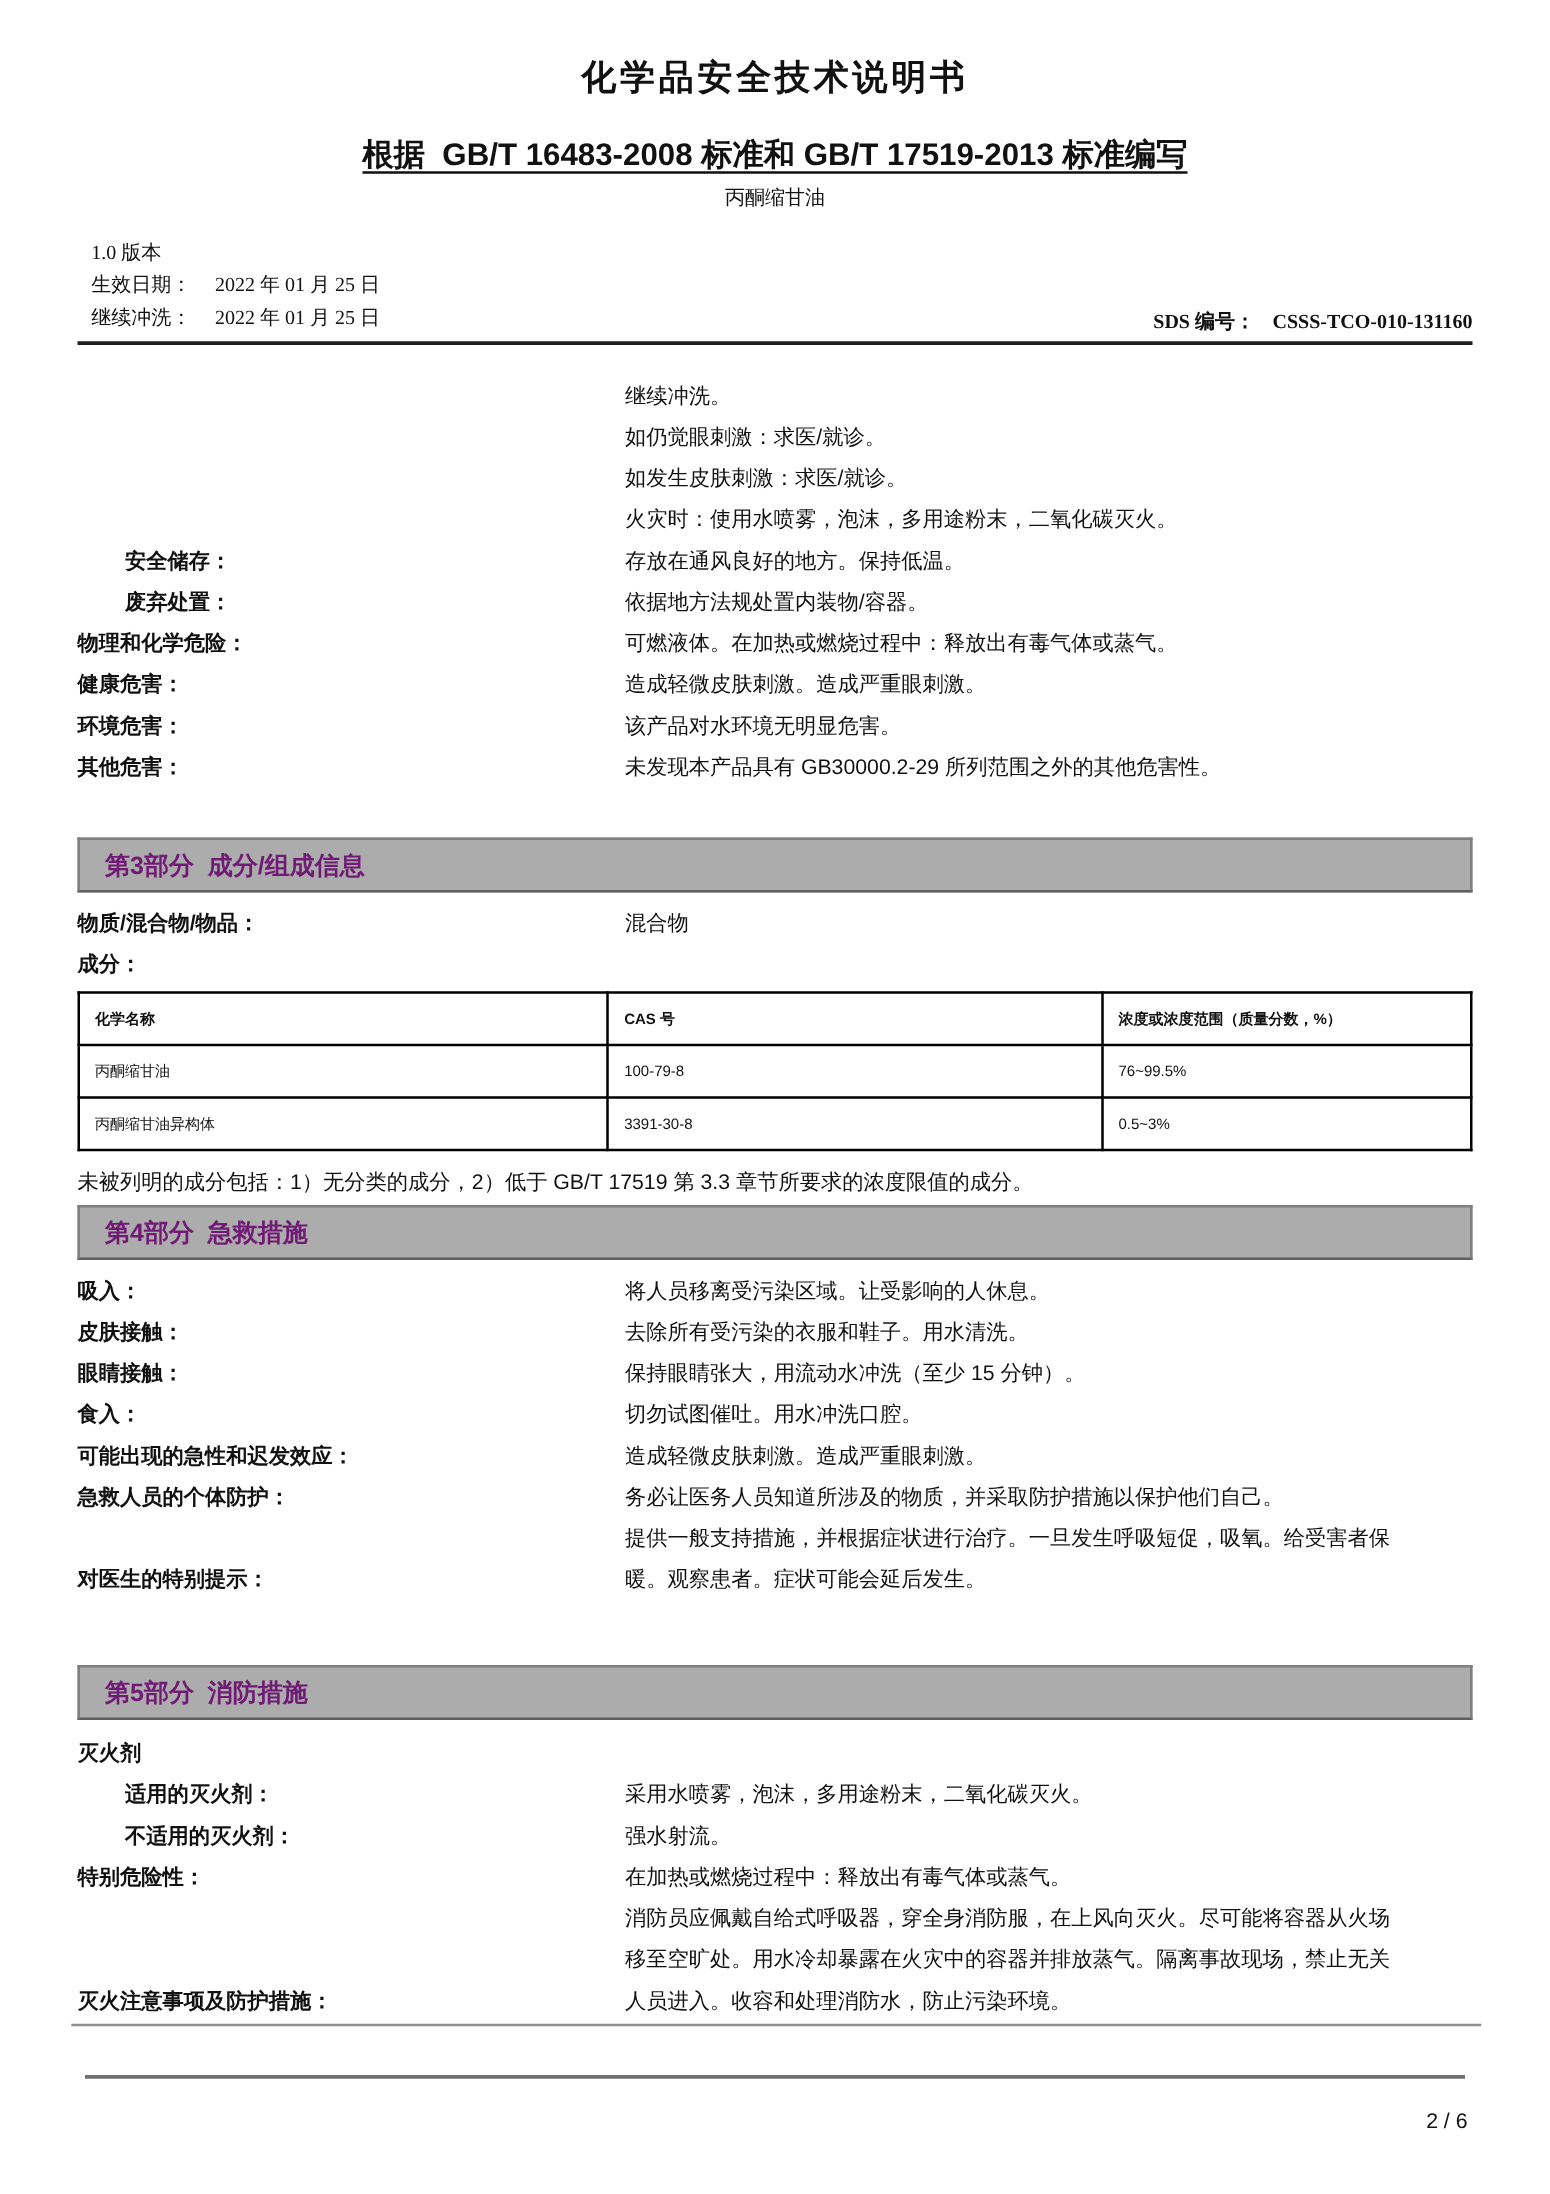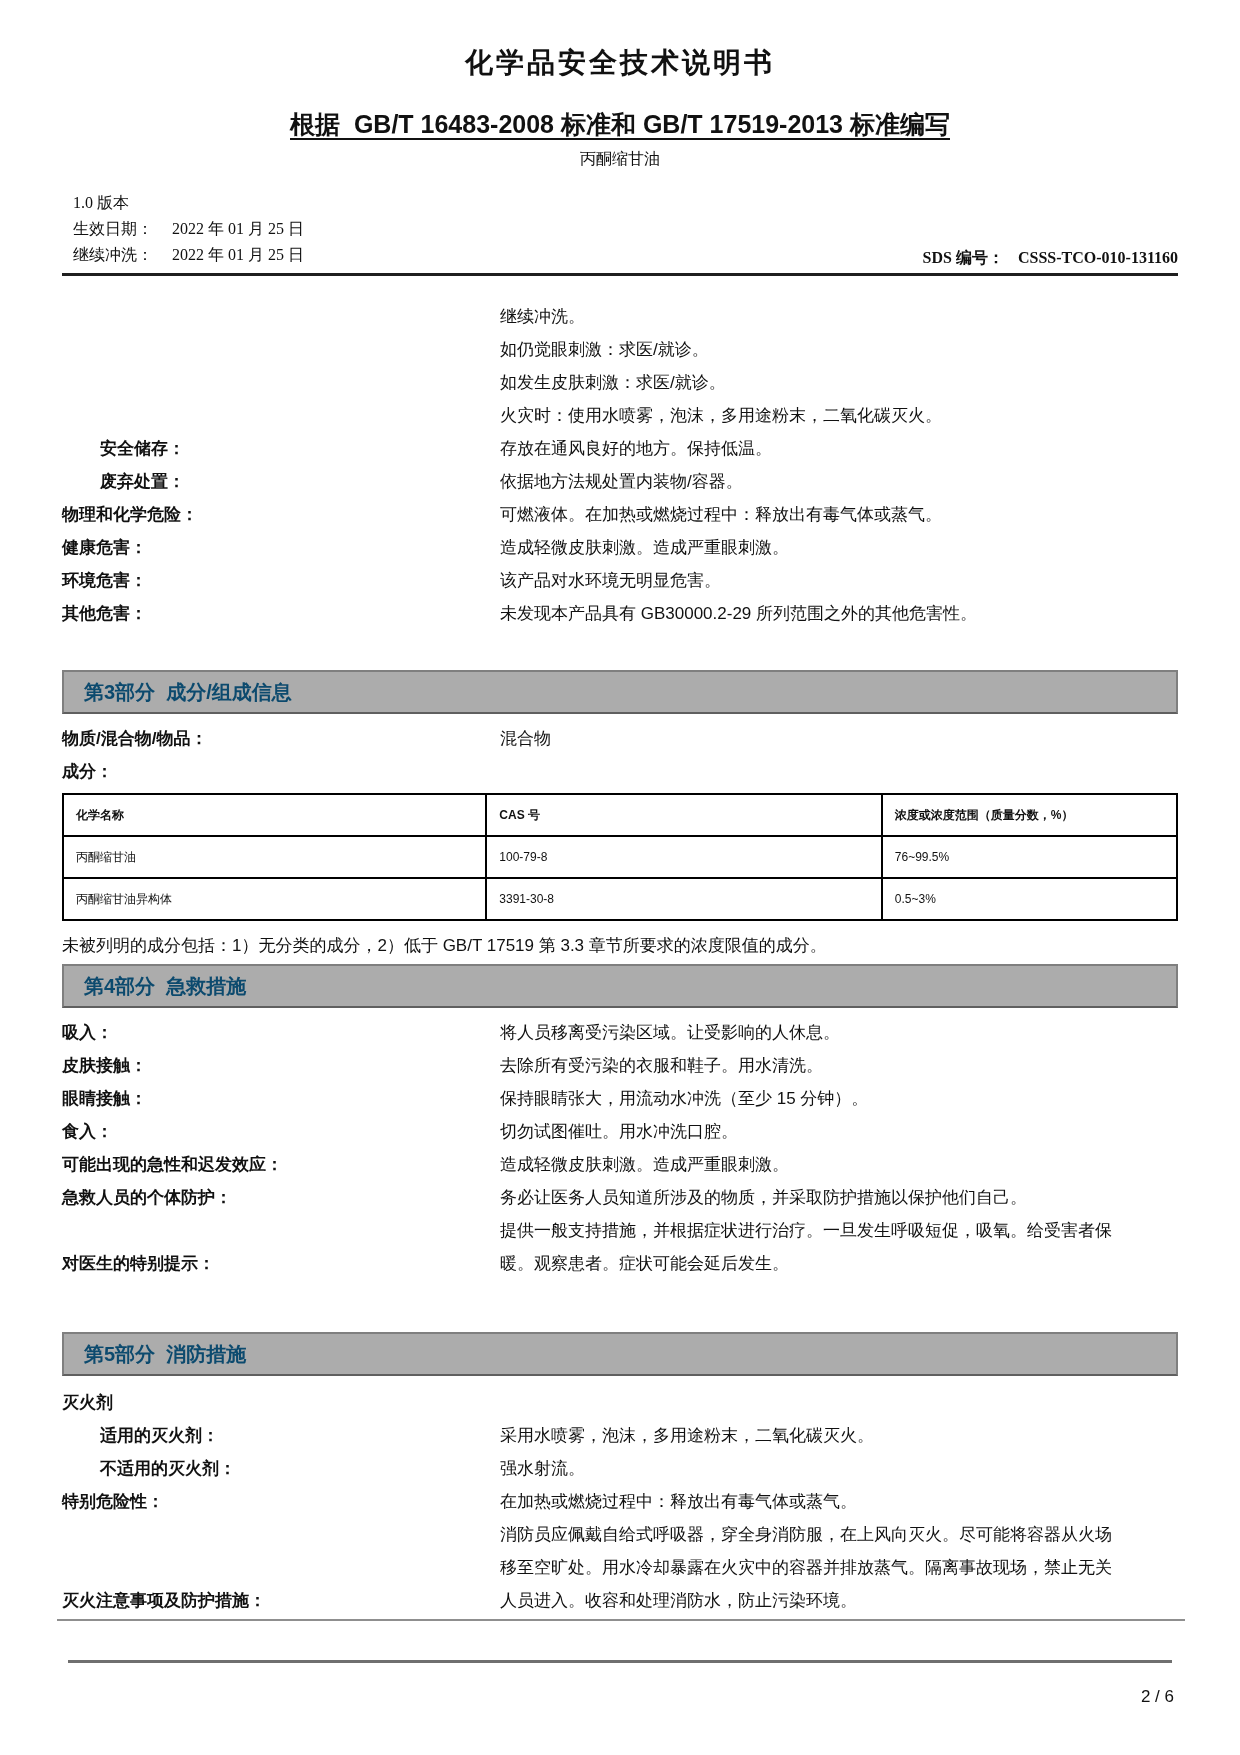--- a/index.html
+++ b/index.html
@@ -77,21 +77,21 @@
     box-sizing:border-box;
     height:44px;
     background:#acacac;
     border:2px solid #7f7f7f;
     border-bottom-color:#5f5f5f;
     display:flex;
     align-items:center;
     padding-left:20px;
     font-size:20px;
     font-weight:bold;
-    color:#0c4a6e;
+    color:#701a75;
     white-space:pre-wrap;
   }
   .bar-3{margin-top:40px;}
   .bar-4{margin-top:2px;}
   .bar-5{margin-top:52px;}
 
   
   .ing-table{
     margin-top:5px;
     width:100%;

